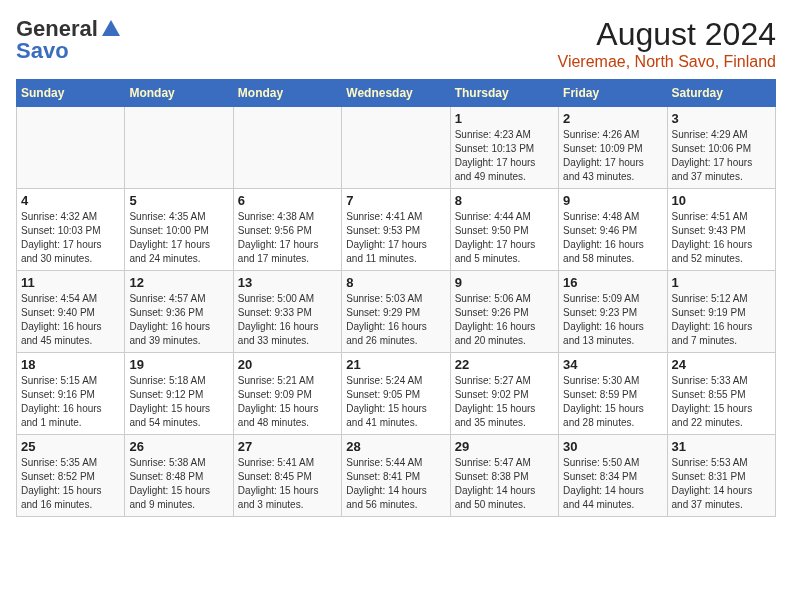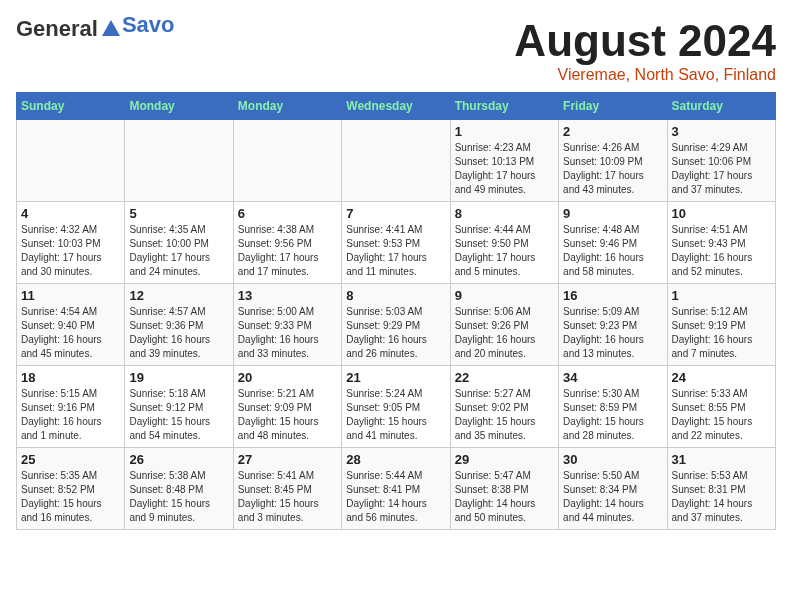--- a/index.html
+++ b/index.html
@@ -11,44 +11,44 @@
       padding: 16px;
     }
     .header {
       display: flex;
       justify-content: space-between;
       align-items: flex-start;
       margin-bottom: 8px;
     }
     .logo {
       display: flex;
-      flex-direction: row;
+      flex-direction: column;
       align-items: flex-start;
     }
     .title-block {
       text-align: right;
     }
     .title-block h1 {
-      font-size: 44px;
-      font-weight: bold;
+      font-size: 32px;
+      font-weight: normal;
       color: #222;
     }
     .title-block h2 {
       font-size: 16px;
       font-weight: normal;
       color: #c2410c;
     }
     .calendar {
       width: 100%;
       border-collapse: collapse;
       font-size: 11px;
     }
     .calendar thead tr th {
       background-color: #3a6cbf;
-      color: #86efac;
+      color: #fef9c3;
       padding: 6px 4px;
       text-align: left;
       font-weight: bold;
       font-size: 12px;
       border: 1px solid #3a6cbf;
     }
     .calendar tbody tr td {
       border: 1px solid #ccc;
       vertical-align: top;
       padding: 4px;

